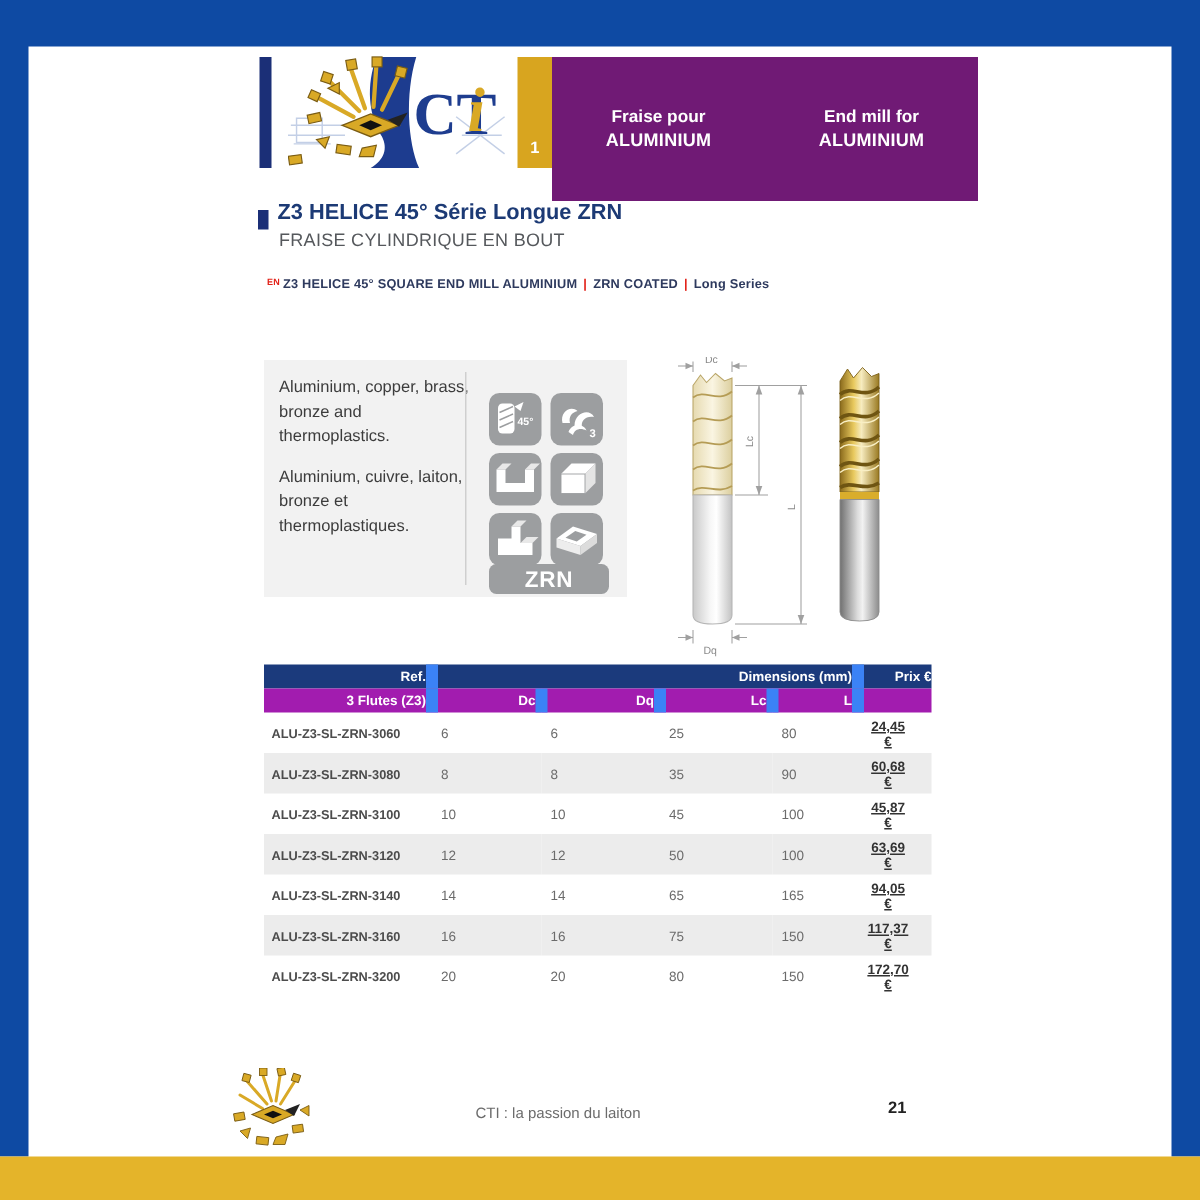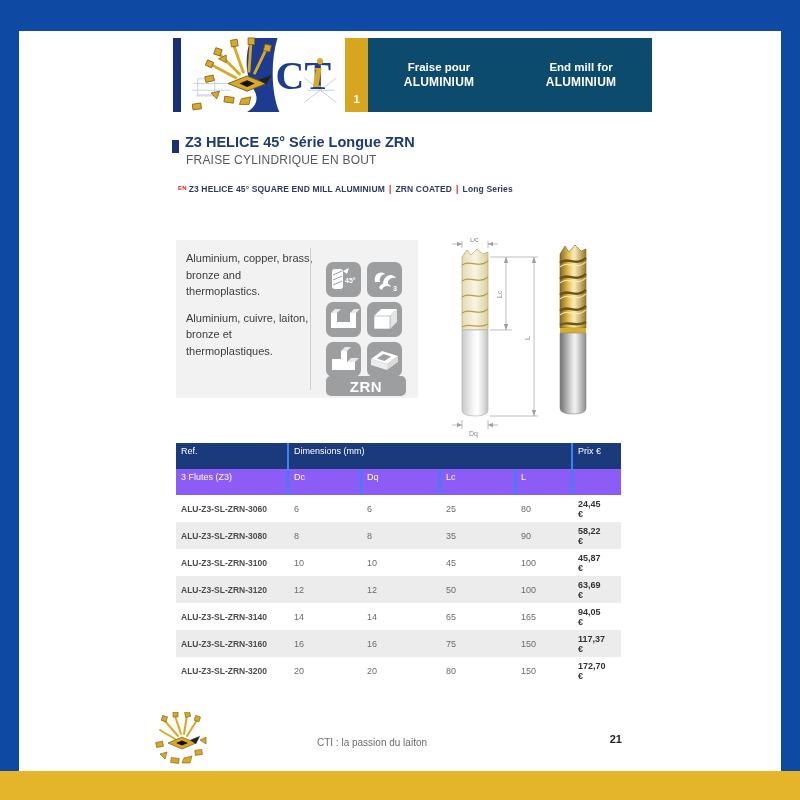--- a/index.html
+++ b/index.html
@@ -9,21 +9,21 @@
   .frame-top{position:absolute;left:0;top:0;width:800px;height:31px;background:#0e4aa3;}
   .frame-left{position:absolute;left:0;top:0;width:19px;height:771px;background:#0e4aa3;}
   .frame-right{position:absolute;right:0;top:0;width:19px;height:771px;background:#0e4aa3;}
   .frame-bottom{position:absolute;left:0;top:771px;width:800px;height:29px;background:#e4b42a;}
   
   .hdr-accent{position:absolute;left:173px;top:38px;width:8px;height:74px;background:#1b2f77;}
   .logo-box{position:absolute;left:192px;top:36px;width:152px;height:78px;}
   .gold-tab{position:absolute;left:345px;top:38px;width:23px;height:74px;background:#d8a51f;
             display:flex;align-items:flex-end;justify-content:center;}
   .gold-tab span{color:#fff;font-size:11px;font-weight:bold;padding-bottom:7px;}
-  .banner{position:absolute;left:368px;top:38px;width:284px;height:74px;background:#0c4a6e;
+  .banner{position:absolute;left:368px;top:38px;width:284px;height:96px;background:#701a75;
           display:flex;align-items:center;}
   .banner .b-col{flex:1;text-align:center;color:#fff;line-height:15px;}
   .banner .b-l1{font-size:11.5px;font-weight:600;}
   .banner .b-l2{font-size:12px;font-weight:800;letter-spacing:.2px;}
   
   .title-bullet{position:absolute;left:172px;top:140px;width:7px;height:13px;background:#1b2f77;}
   .title-main{position:absolute;left:185px;top:134px;font-size:14.5px;font-weight:bold;color:#1c3a75;}
   .title-sub{position:absolute;left:186px;top:153px;font-size:12px;color:#55585c;letter-spacing:.2px;}
   .en-line{position:absolute;left:178px;top:184px;font-size:8.5px;font-weight:bold;color:#2e3a5e;
            letter-spacing:.15px;}
@@ -40,33 +40,33 @@
   .zrn-badge{position:absolute;left:150px;top:136px;width:80px;height:20px;background:#9c9ea0;
              border-radius:5px;color:#fff;font-size:15px;font-weight:bold;display:flex;
              align-items:center;justify-content:center;letter-spacing:.5px;}
   
   .diagram{position:absolute;left:448px;top:238px;width:200px;height:200px;}
   
   .tbl-title{position:absolute;left:176px;top:446px;font-size:11.5px;font-weight:bold;
              color:#1c3a75;letter-spacing:.3px;}
   .price-table{position:absolute;left:176px;top:443px;border-collapse:collapse;table-layout:fixed;
                width:445px;font-size:9px;}
-  .price-table th{font-weight:normal;color:#fff;text-align:left;padding:3px 0 13px 5px;font-size:9px;}
+  .price-table th{font-weight:bold;color:#fff;text-align:right;padding:3px 0 3px 5px;font-size:9px;}
   .price-table .hrow1 th{background:#1b3a7c;}
-  .price-table .hrow2 th{background:#8b5cf6;}
-  .price-table th.sep{border-left:2px solid #3b82f6;}
+  .price-table .hrow2 th{background:#a21caf;}
+  .price-table th.sep{border-left:8px solid #3b82f6;}
   .price-table td{padding:3.5px 0 3.5px 6px;color:#6b6b6b;}
   .price-table td.c-ref{font-weight:bold;color:#4c4c4c;font-size:8.5px;padding-left:5px;}
-  .price-table td.c-price{font-weight:bold;color:#333;text-align:left;padding-right:15px;}
+  .price-table td.c-price{font-weight:bold;color:#333;text-align:center;padding-right:15px;text-decoration:underline;}
   .price-table tbody tr:nth-child(even){background:#ececec;}
   
   .footer-logo{position:absolute;left:150px;top:712px;}
   .footer-slogan{position:absolute;left:222px;top:737px;width:300px;text-align:center;
                  font-size:10px;color:#6b6b6b;}
-  .footer-page{position:absolute;left:592px;top:733px;width:30px;text-align:right;
+  .footer-page{position:absolute;left:592px;top:733px;width:30px;text-align:left;
                font-size:11px;font-weight:bold;color:#222;}
 </style>
 </head>
 <body>
 
 <div class="stage">
 
   <div class="frame-top"></div>
   <div class="frame-left"></div>
   <div class="frame-right"></div>
@@ -330,21 +330,21 @@
       <td class="c-num">25</td>
       <td class="c-num">80</td>
       <td class="c-price">24,45 €</td>
     </tr>
         <tr>
       <td class="c-ref">ALU-Z3-SL-ZRN-3080</td>
       <td class="c-num">8</td>
       <td class="c-num">8</td>
       <td class="c-num">35</td>
       <td class="c-num">90</td>
-      <td class="c-price">58,22 €</td>
+      <td class="c-price">60,68 €</td>
     </tr>
         <tr>
       <td class="c-ref">ALU-Z3-SL-ZRN-3100</td>
       <td class="c-num">10</td>
       <td class="c-num">10</td>
       <td class="c-num">45</td>
       <td class="c-num">100</td>
       <td class="c-price">45,87 €</td>
     </tr>
         <tr>

